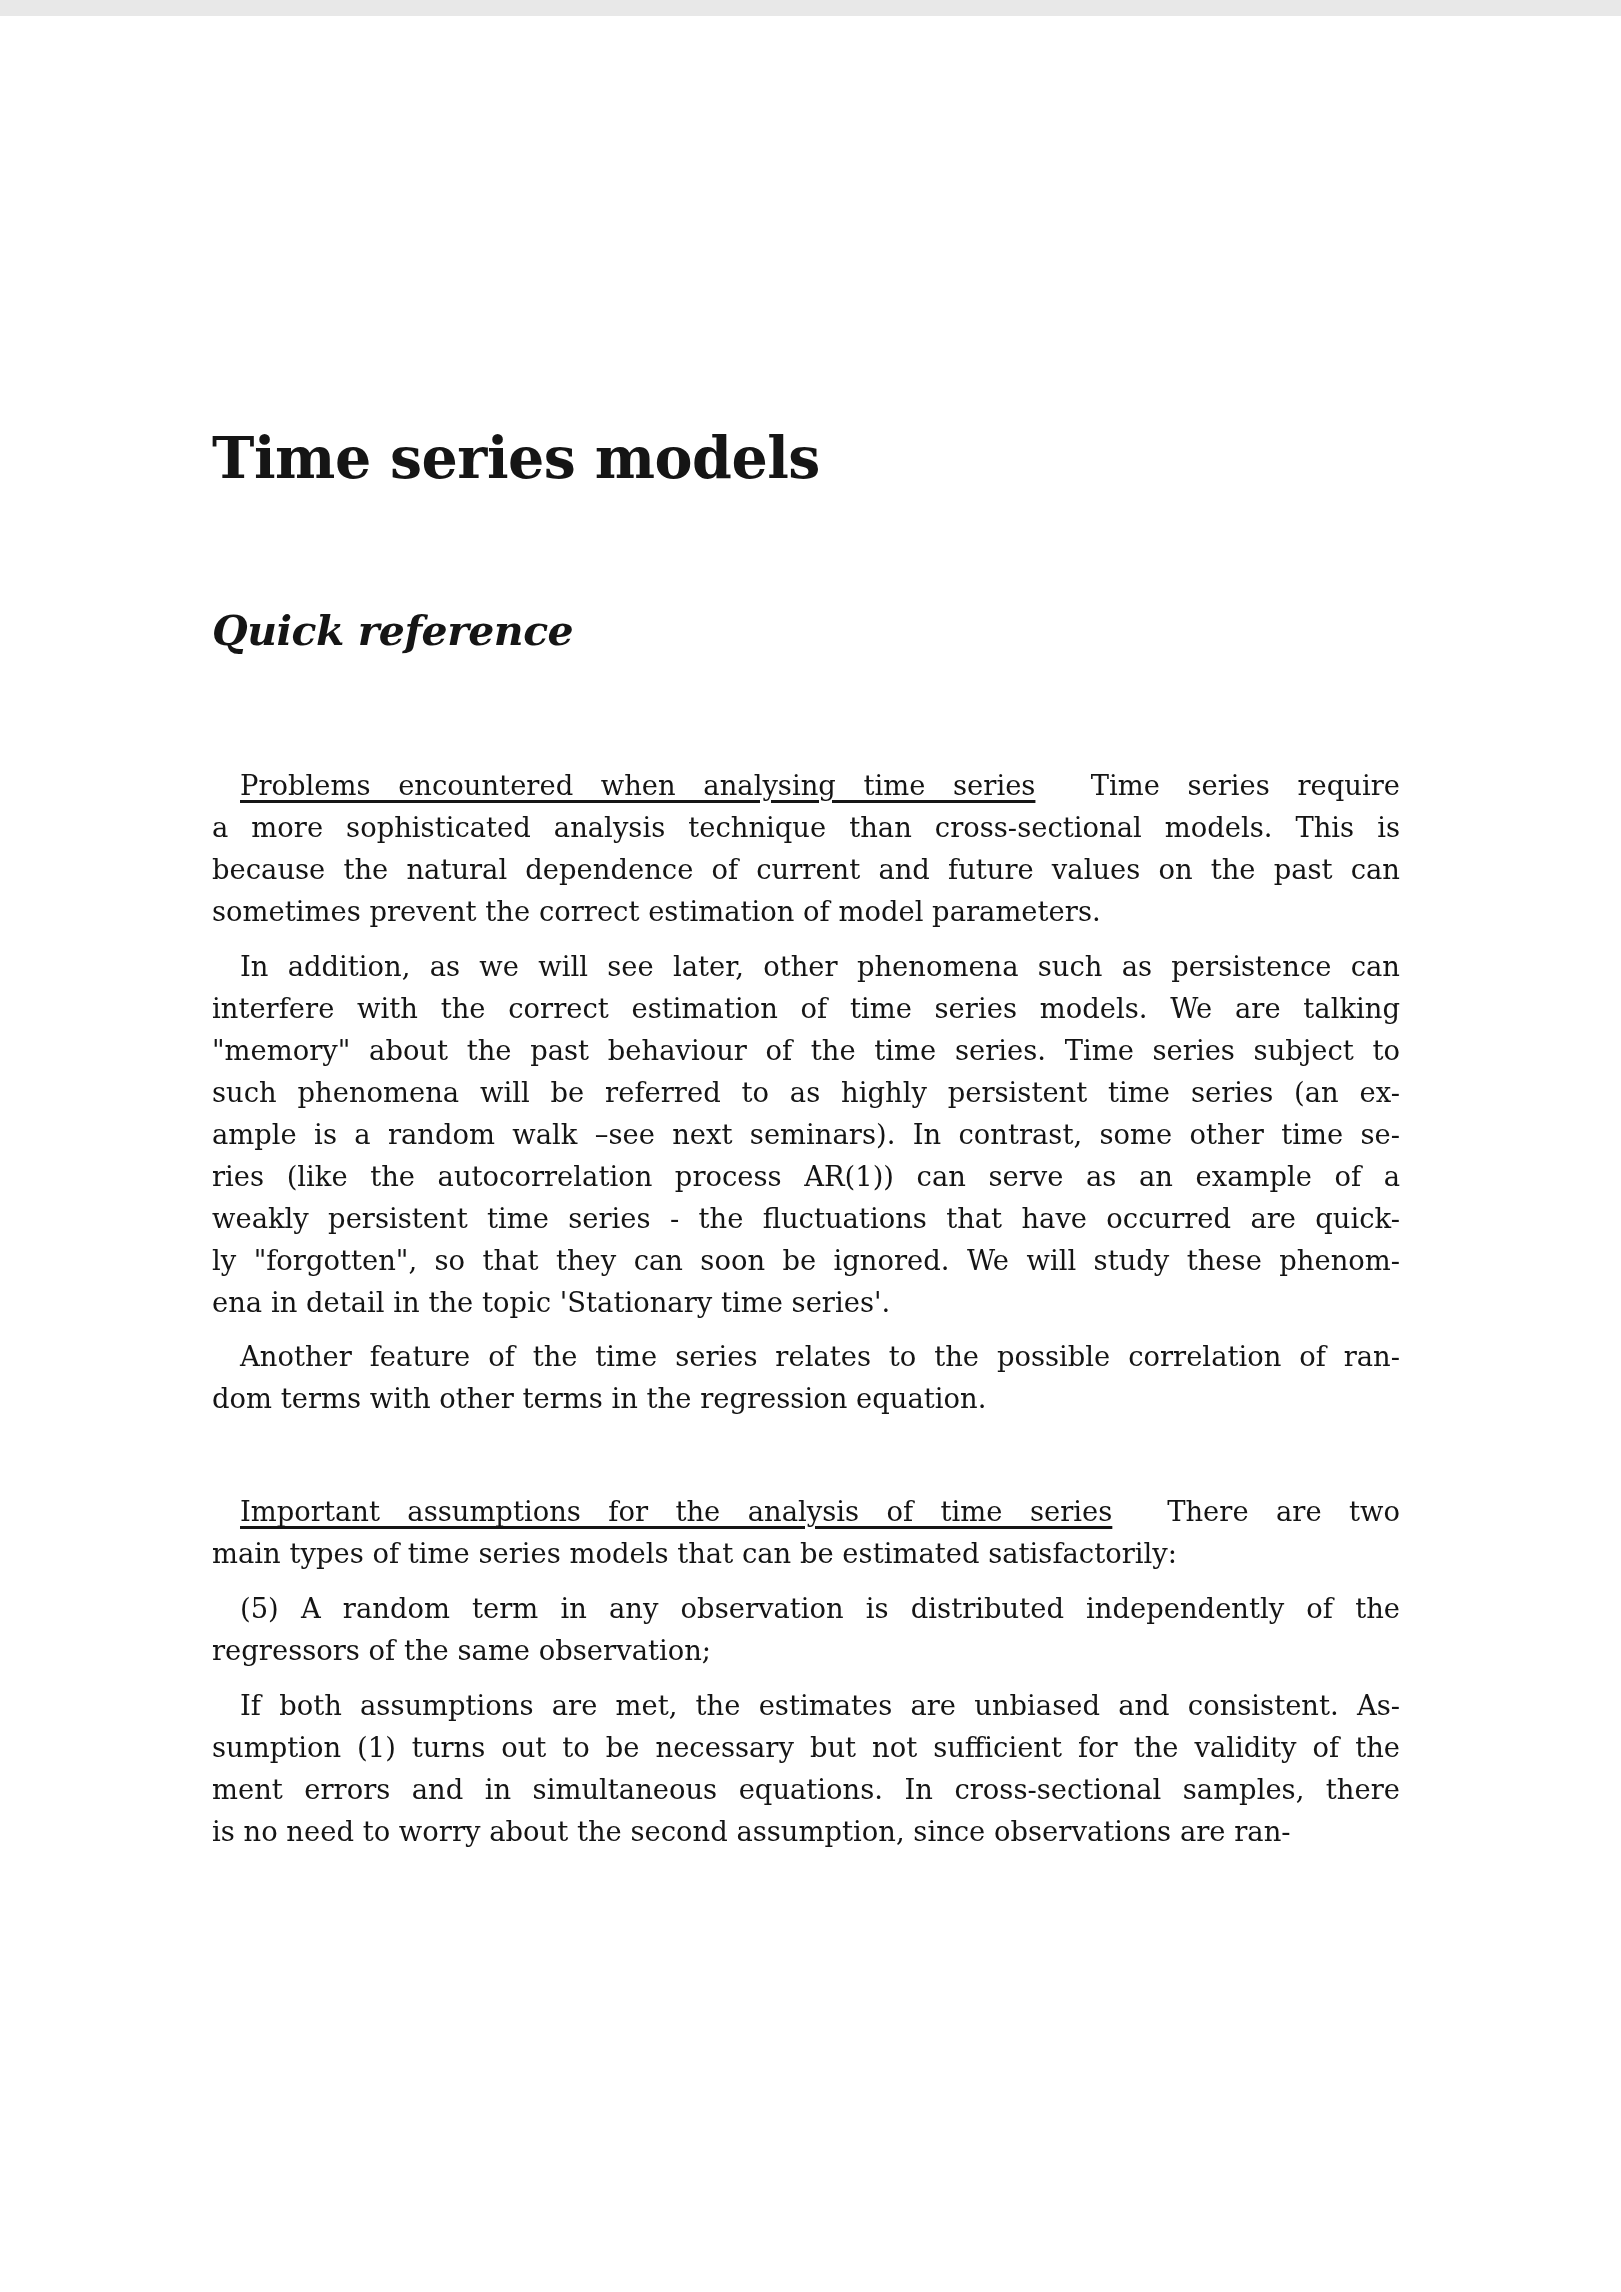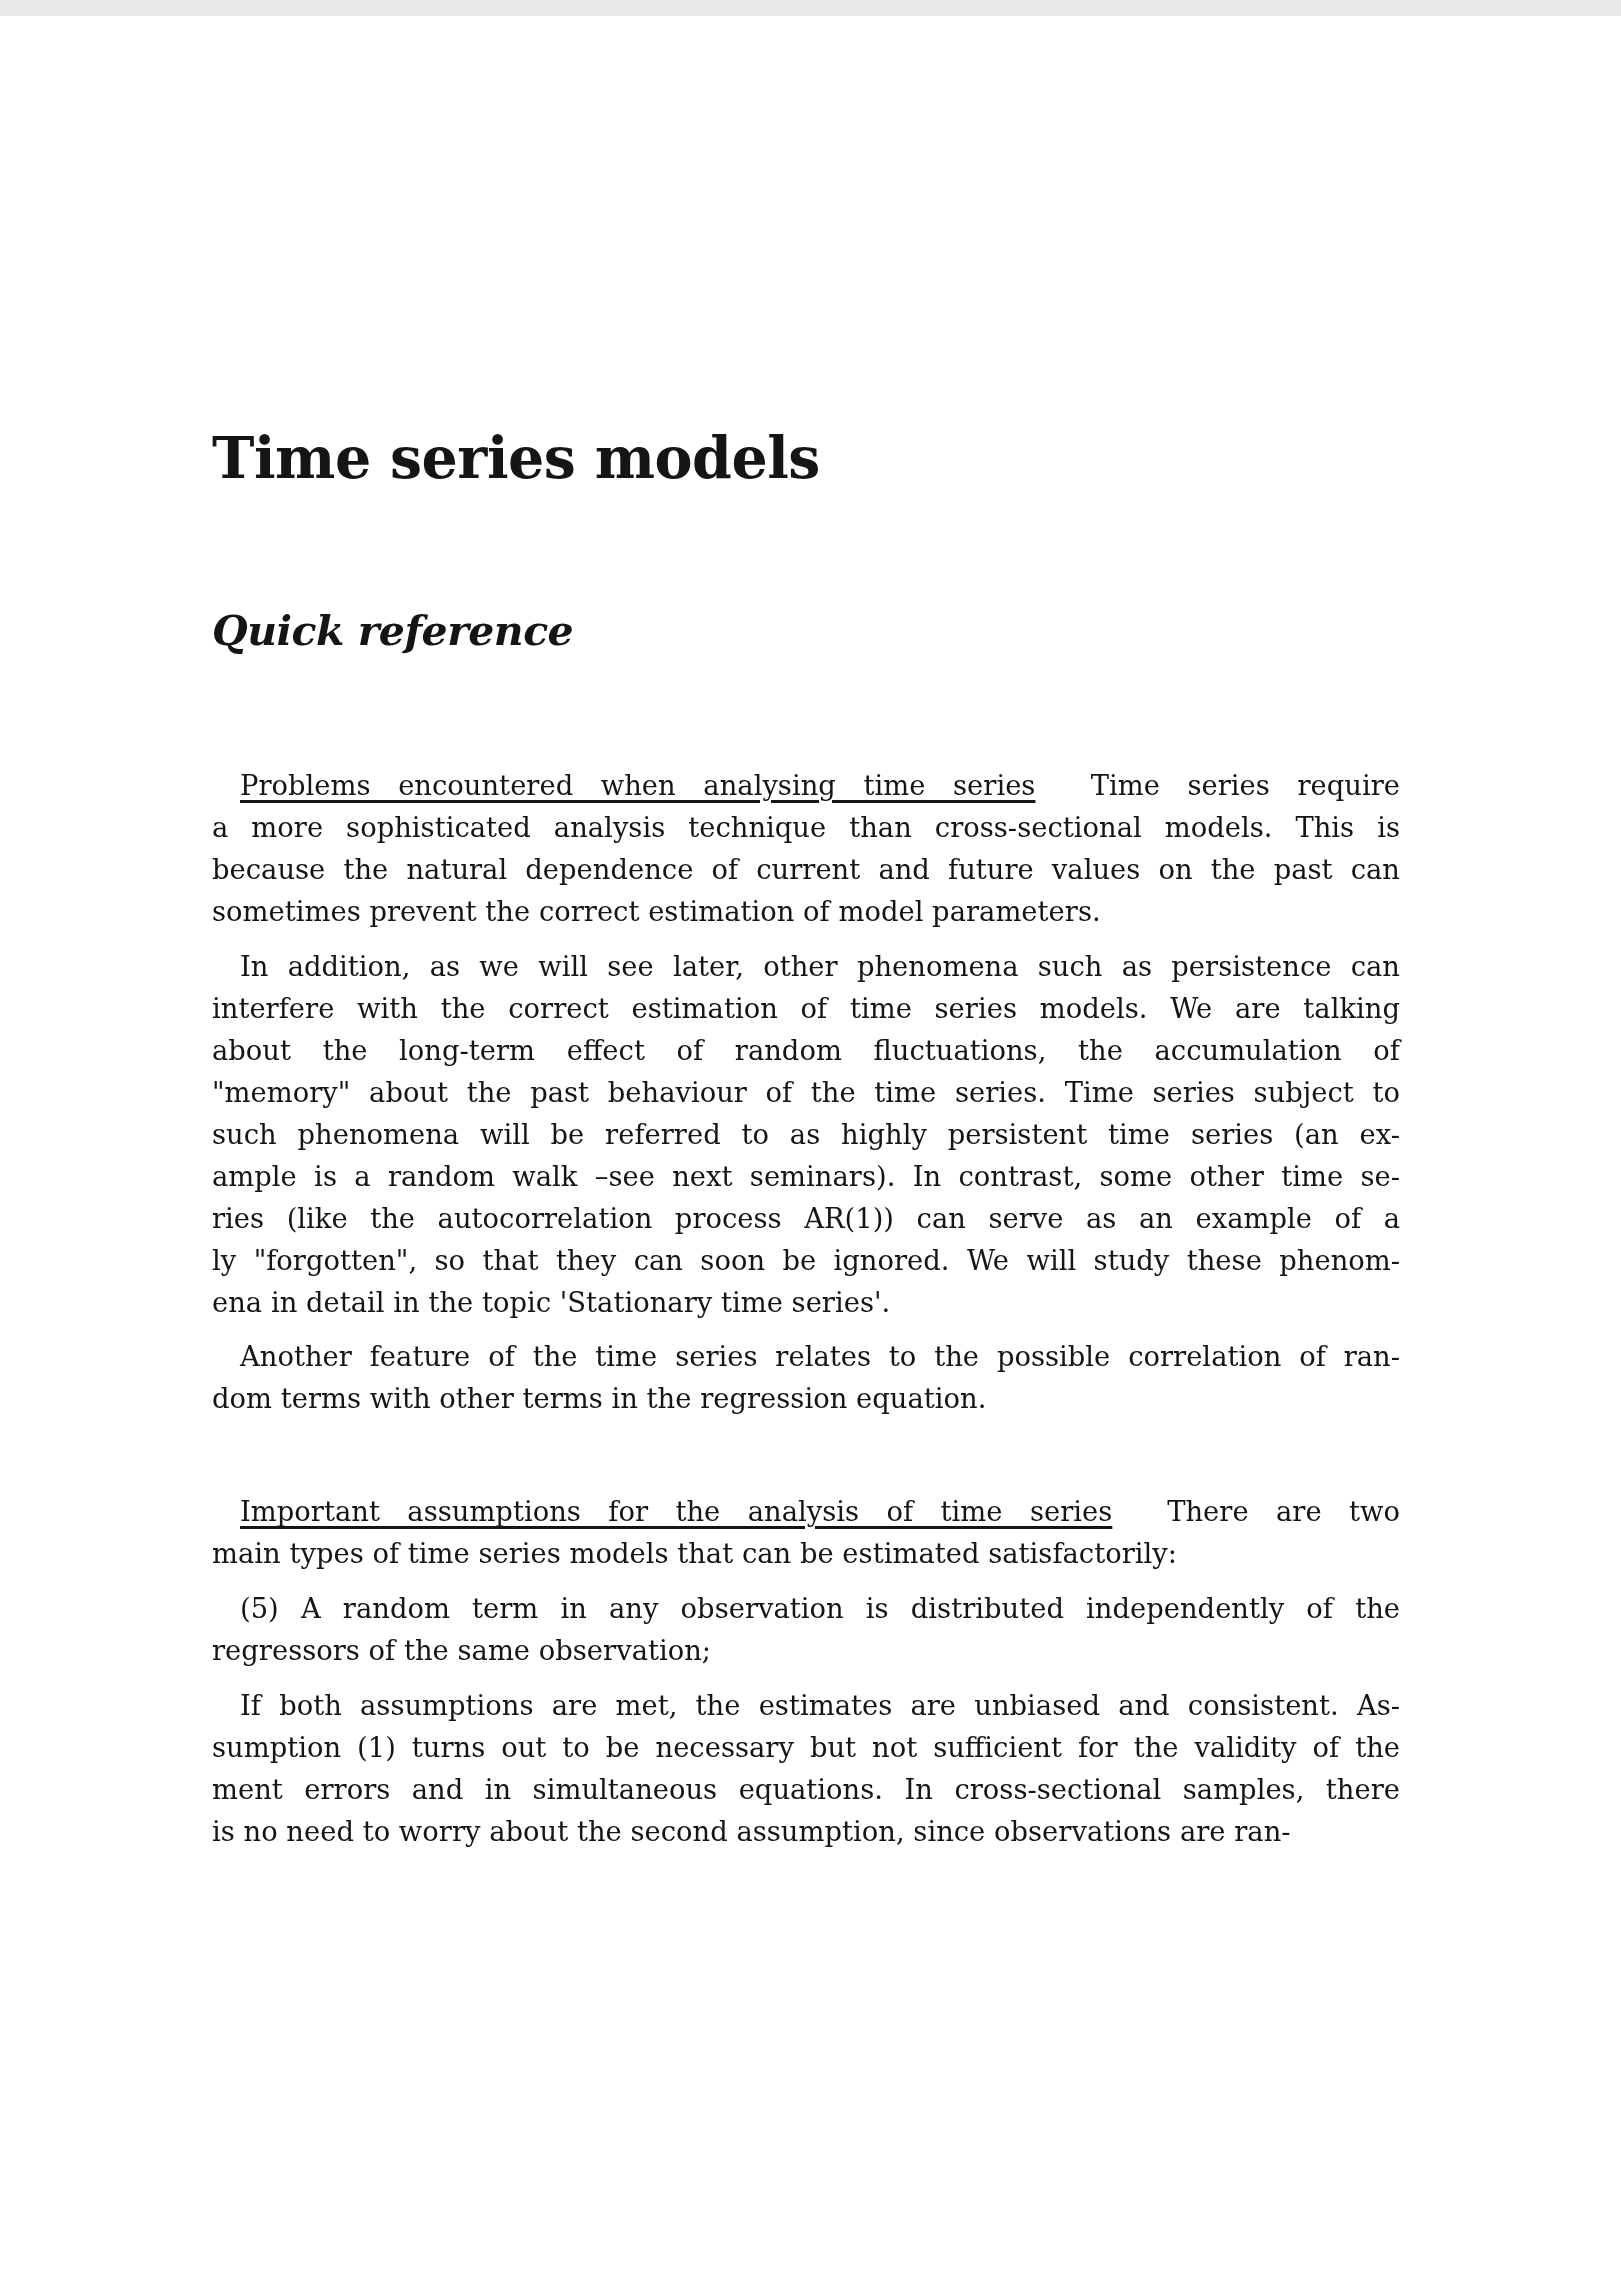--- a/index.html
+++ b/index.html
@@ -63,25 +63,25 @@
     <div>
         <div class="para">
           <div class="line indent"><span class="b u">Problems encountered when analysing time series</span><span class="">&nbsp; Time series require</span></div>
           <div class="line"><span class="">a more sophisticated analysis technique than cross-sectional models. This is</span></div>
           <div class="line"><span class="">because the natural dependence of current and future values on the past can</span></div>
           <div class="line last"><span class="">sometimes prevent the correct estimation of model parameters.</span></div>
         </div>
         <div class="para">
           <div class="line indent"><span class="">In addition, as we will see later, other phenomena such as persistence can</span></div>
           <div class="line"><span class="">interfere with the correct estimation of time series models. We are talking</span></div>
-          <div class="line"><span class="">about the long-term effect of random fluctuations, the accumulation of</span></div>
           <div class="line"><span class="">"memory" about the past behaviour of the time series. Time series subject to</span></div>
           <div class="line"><span class="">such phenomena will be referred to as </span><span class="b ">highly persistent</span><span class=""> time series (an ex-</span></div>
           <div class="line"><span class="">ample is a random walk –see next seminars). In contrast, some other time se-</span></div>
           <div class="line"><span class="">ries (like the autocorrelation process AR(1)) can serve as an example of a</span></div>
+          <div class="line"><span class="b ">weakly persistent</span><span class=""> time series - the fluctuations that have occurred are quick-</span></div>
           <div class="line"><span class="">ly "forgotten", so that they can soon be ignored. We will study these phenom-</span></div>
           <div class="line last"><span class="">ena in detail in the topic 'Stationary time series'.</span></div>
         </div>
         <div class="para">
           <div class="line indent"><span class="">Another feature of the time series relates to the possible correlation of ran-</span></div>
           <div class="line last"><span class="">dom terms with other terms in the regression equation.</span></div>
         </div>
         <div class="para section-gap">
           <div class="line indent"><span class="b u">Important assumptions for the analysis of time series</span><span class="">&nbsp; There are two</span></div>
           <div class="line last"><span class="">main types of time series models that can be estimated satisfactorily:</span></div>

